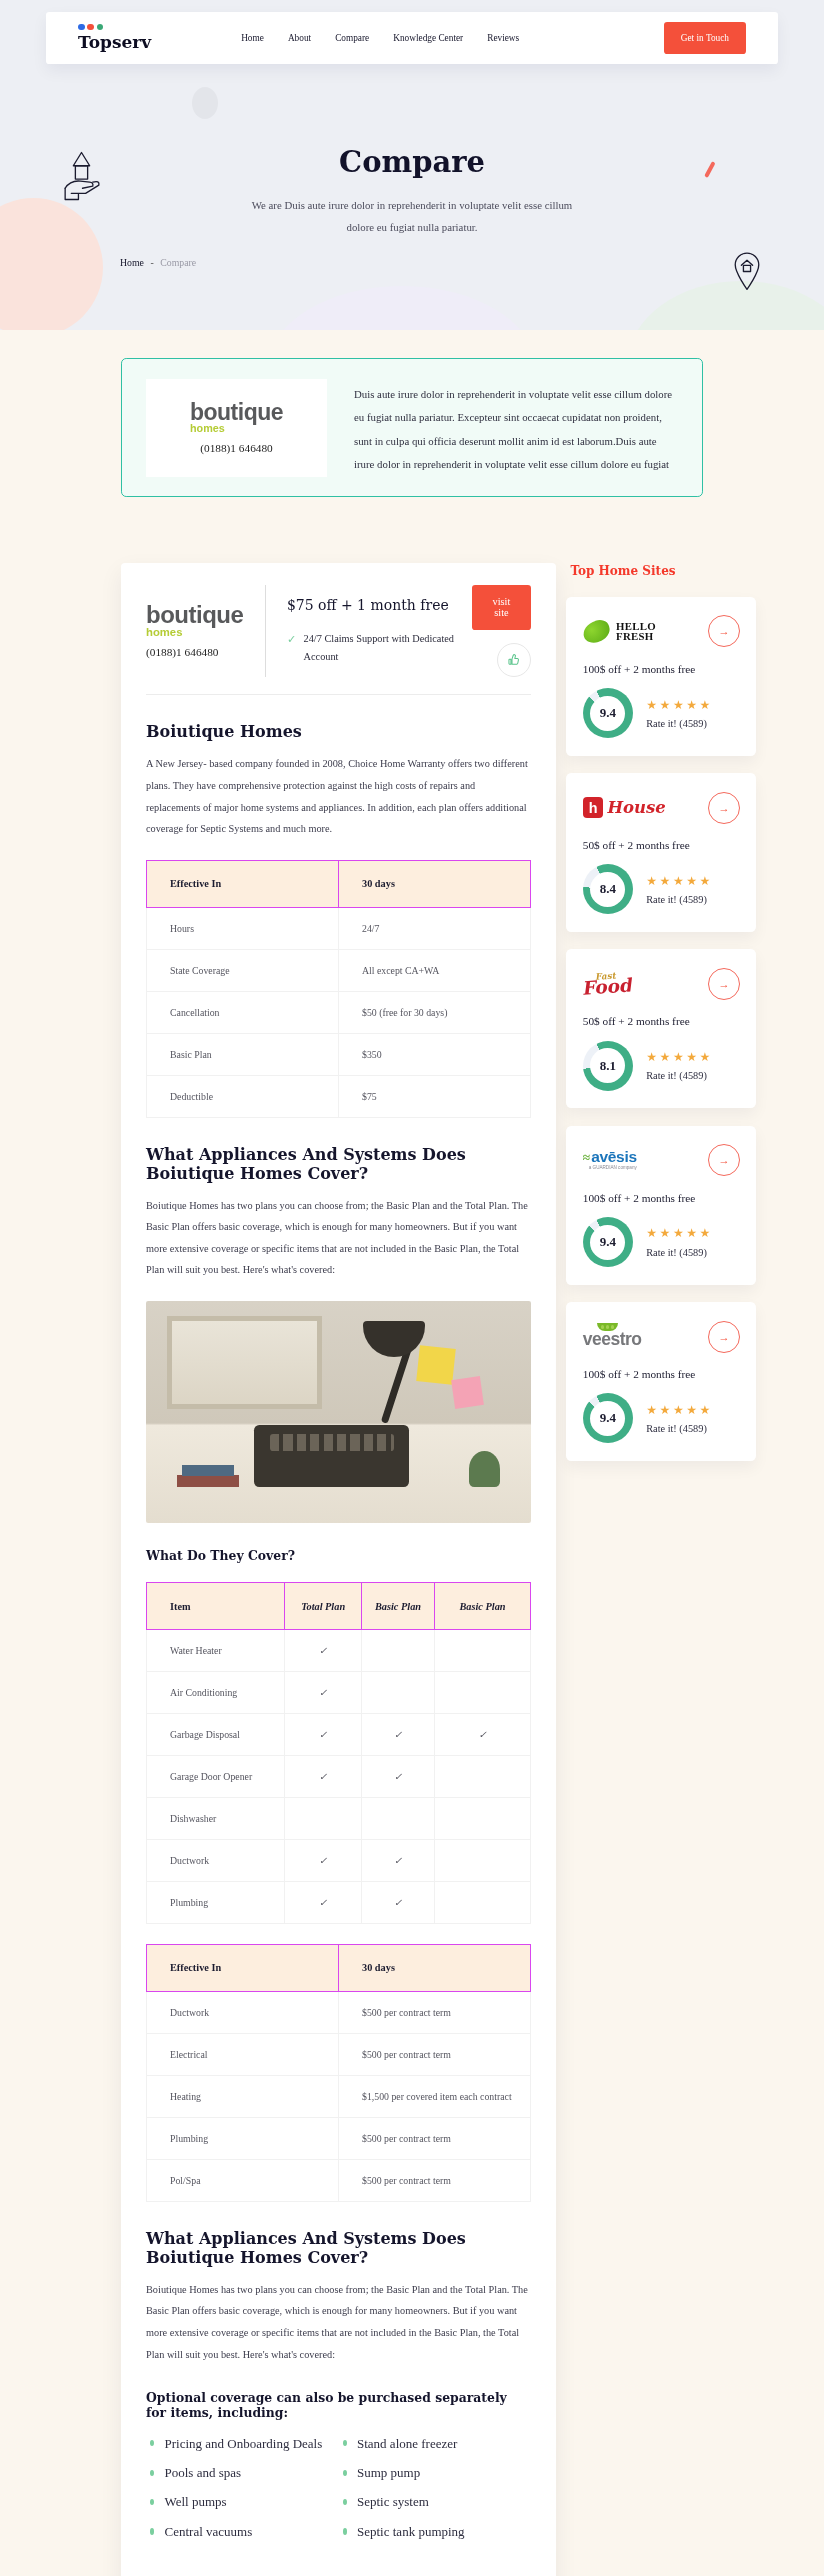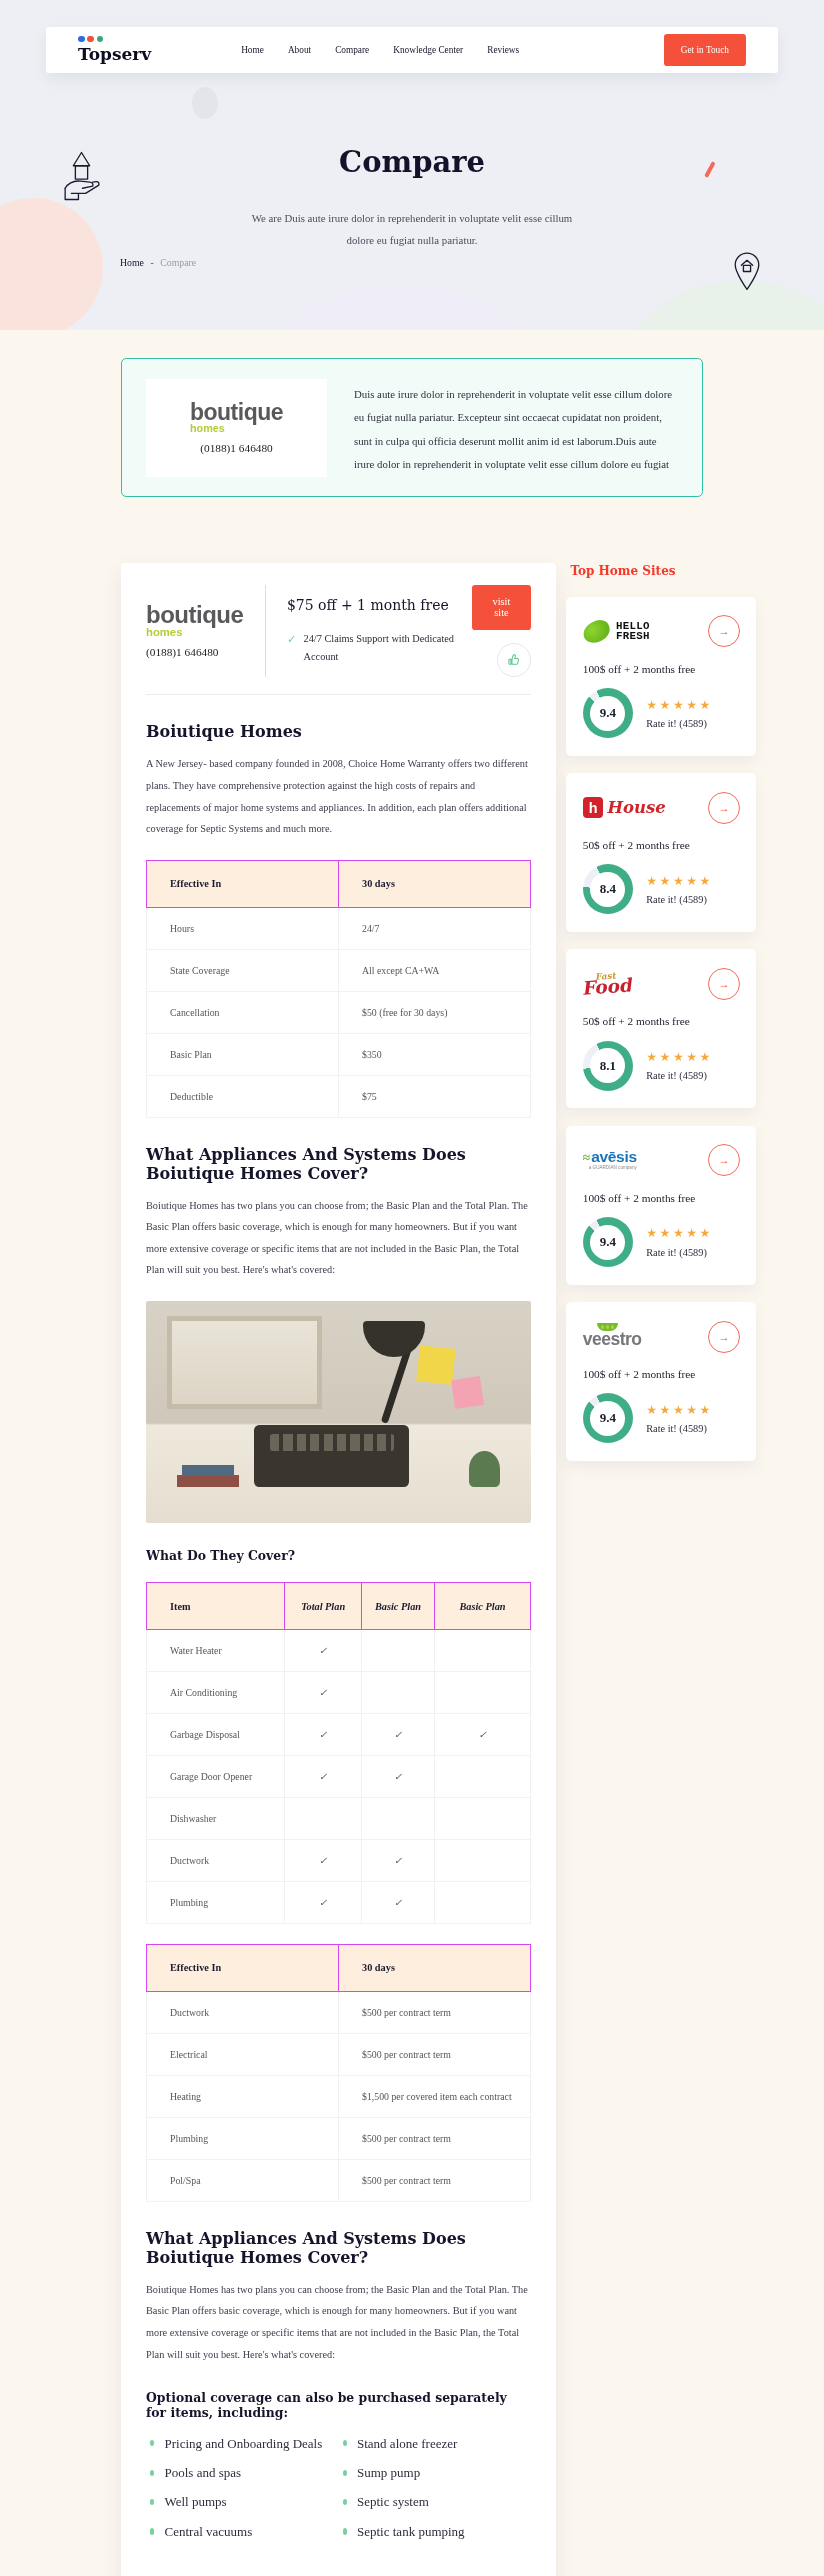--- a/index.html
+++ b/index.html
@@ -9,32 +9,32 @@
   .hero { position:relative; height:330px; background:#edeff4; overflow:hidden; }
   .blob { position:absolute; border-radius:50%; }
   .blob-pink   { left:-36px; top:198px; width:139px; height:139px; background:#fae3dc; }
   .blob-purple { left:268px; top:286px; width:268px; height:165px; background:#efedf8; }
   .blob-green  { right:-31px; top:281px; width:227px; height:165px; background:#e8f1ea; }
   .blob-gray   { left:192px; top:87px; width:26px; height:32px; background:#e3e5ea; }
   .tick-red { position:absolute; right:112px; top:161px; width:3.6px; height:16.5px; background:#f4695c; border-radius:2.1px; transform:rotate(28deg); }
   .hero-icon-left { position:absolute; left:58px; top:148px; }
   .hero-icon-right { position:absolute; right:61px; top:250px; }
 
-  .header-bar { position:absolute; left:46px; top:27px; width:732px; height:46px; background:#fff; border-radius:3.1px;
+  .header-bar { position:absolute; left:46px; top:12px; width:732px; height:52px; background:#fff; border-radius:3.1px;
     box-shadow:0 6.2px 15.5px rgba(20,20,60,.06); display:flex; align-items:center; padding:0 32px; }
   .logo-dots { display:flex; gap:2.6px; margin-bottom:2.1px; }
   .logo-dots i { width:6.7px; height:6.7px; border-radius:50%; display:block; }
   .brand-title { font-size:17px; font-weight:bold; font-family:"DejaVu Serif", serif; color:#0d0d22; }
   .main-nav { display:flex; gap:24px; margin-left:90px; }
   .main-nav a { font-size:9.3px; color:#16162b; text-decoration:none; cursor:pointer; }
   .cta-btn { margin-left:auto; background:#f4503a; color:#fff; font-size:9.3px; padding:10.8px 17px; border-radius:3.1px; border:none; cursor:pointer; font-family:inherit; }
 
   .hero-inner { text-align:center; padding-top:145px; }
   .hero-inner h1 { font-size:29px; font-family:"DejaVu Serif", serif; color:#12122a; }
-  .hero-sub { margin:28px auto 0; width:330px; font-size:10.8px; line-height:2.05; color:#4c4c5c; }
+  .hero-sub { margin:15px auto 0; width:330px; font-size:10.8px; line-height:2.05; color:#4c4c5c; }
   .breadcrumb { position:absolute; left:120px; top:257px; font-size:9.8px; }
   .breadcrumb .bc-home { color:#16162b; text-decoration:none; cursor:pointer; }
   .breadcrumb .bc-sep { color:#555; margin:0 4.1px; }
   .breadcrumb .bc-cur { color:#9a9aa6; }
 
   
   .info-box { width:582px; margin:28px 0 0 121px; min-height:131px; background:#f1fbf7; border:1px solid #2fc0a4; border-radius:5.2px;
     display:flex; gap:27px; padding:19.6px 24px; }
   .logo-card { width:181px; min-height:91px; background:#fff; display:flex; flex-direction:column; align-items:center; justify-content:center; gap:8.2px; }
   .bq-logo { font-family:"Liberation Sans", sans-serif; line-height:.9; }
@@ -98,21 +98,21 @@
   .sb-offer { font-size:11.3px; color:#1d1d30; margin:12.4px 0 13.4px; }
   .sb-rating { display:flex; align-items:center; gap:13.4px; }
   .ring { width:50px; height:50px; border-radius:50%; display:flex; align-items:center; justify-content:center; }
   .ring-in { width:35px; height:35px; background:#fff; border-radius:50%; display:flex; align-items:center; justify-content:center; font-size:13px; font-weight:bold; color:#1d1d30; }
   .stars { color:#f3a93c; font-size:12px; letter-spacing:2.6px; cursor:pointer; }
   .rate-label { font-size:10.3px; color:#2e2e40; margin-top:5.2px; }
 
   
   .lg { display:flex; align-items:center; }
   .hf-lime { width:27px; height:20.6px; background:radial-gradient(circle at 35% 35%, #8ed62f, #58a814); border-radius:58% 42% 55% 45%; transform:rotate(-18deg); margin-right:6.2px; }
-  .hf-text { font-family:Liberation Mono, monospace; font-weight:bold; font-size:10.8px; line-height:.95; color:#111; letter-spacing:0.3px; }
+  .hf-text { font-family:Liberation Serif, serif; font-weight:bold; font-size:10.8px; line-height:.95; color:#111; letter-spacing:0.3px; }
   .hs-sq { width:20.6px; height:20.6px; background:#d2232a; border-radius:4.1px; color:#fff; font-family:"Liberation Sans", sans-serif; font-weight:bold; font-size:14.4px; display:flex; align-items:center; justify-content:center; margin-right:4.1px; }
   .hs-script { font-style:italic; font-weight:bold; font-size:16.5px; color:#d2232a; font-family:"DejaVu Serif", serif; }
   .ff-wrap { line-height:.8; transform:rotate(-4deg); }
   .ff-fast { font-style:italic; font-weight:bold; font-size:8.8px; color:#c9992e; font-family:"DejaVu Serif", serif; display:block; margin-left:13.4px; }
   .ff-food { font-style:italic; font-weight:bold; font-size:18.5px; color:#c8202f; font-family:"DejaVu Serif", serif; display:block; }
   .ff-swoosh { width:62px; height:6.2px; border-bottom:2.1px solid #c8202f; border-radius:0 0 100% 50%; }
   .av-wrap { line-height:1; }
   .av-swoosh { color:#6cb33f; font-size:13.4px; font-weight:bold; margin-right:1px; }
   .av-text { color:#1b75bb; font-family:"Liberation Sans", sans-serif; font-weight:bold; font-size:15.5px; letter-spacing:-0.3px; }
   .av-tag { display:block; text-align:right; font-size:4.6px; color:#8a8a94; font-family:"Liberation Sans", sans-serif; margin-top:1.5px; }

